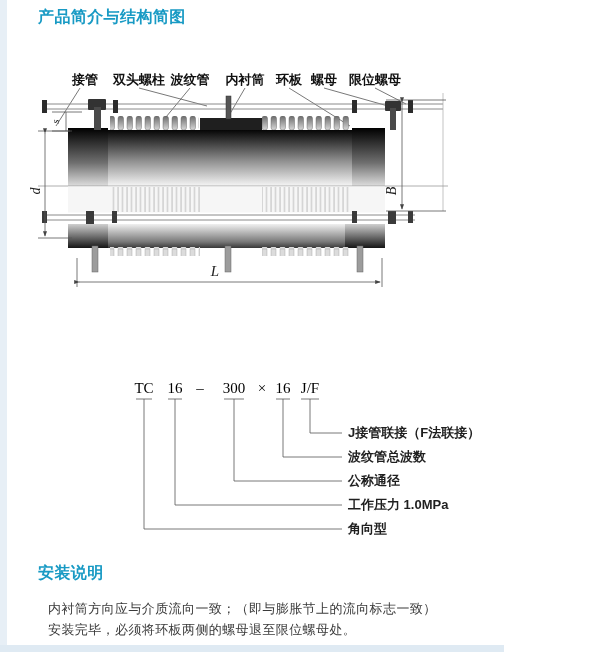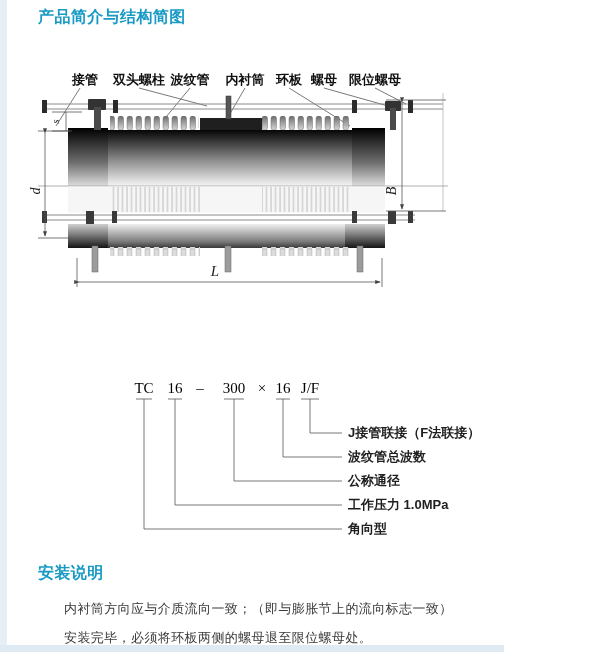--- a/index.html
+++ b/index.html
@@ -4,23 +4,23 @@
 <style>
   html,body{margin:0;padding:0;}
   body{font-family:"Liberation Sans",sans-serif;}
   #page{position:relative;width:504px;height:652px;background:#ffffff;overflow:hidden;}
   .edge-left{position:absolute;left:0;top:0;width:7px;height:652px;background:#e7eff6;}
   .edge-bottom{position:absolute;left:0;top:645px;width:600px;height:7px;background:#dfeaf3;}
   .sec-title{position:absolute;left:38px;font-size:16px;font-weight:bold;color:#189ac4;letter-spacing:0.4px;}
   .t-intro{top:7px;}
   .t-code{top:346px;}
   .t-install{top:563px;text-align:center;}
-  .install-line{position:absolute;left:64px;width:500px;font-size:13px;color:#3a3a3a;letter-spacing:0.4px;}
+  .install-line{position:absolute;left:48px;width:500px;font-size:13px;color:#3a3a3a;letter-spacing:0.4px;}
   .il-1{top:600px;}
-  .il-2{top:621px;margin-top:8px;}
+  .il-2{top:621px;}
   svg{position:absolute;}
   #diagram-svg{left:0;top:60px;}
   #code-svg{left:0;top:376px;}
   .part-label{font-family:"Liberation Sans",sans-serif;font-size:13px;font-weight:bold;fill:#111;}
   .dim-label{font-family:"Liberation Serif",serif;font-style:italic;fill:#222;}
   .code-token{font-family:"Liberation Serif",serif;font-size:15px;fill:#000;}
   .callout-label{font-family:"Liberation Sans",sans-serif;font-size:13px;font-weight:600;fill:#1f1f1f;}
   .thin{stroke:#555;stroke-width:0.8;fill:none;}
   .rod{stroke:#8a8a8a;stroke-width:1;}
   .dimline{stroke:#555;stroke-width:0.8;fill:none;}

